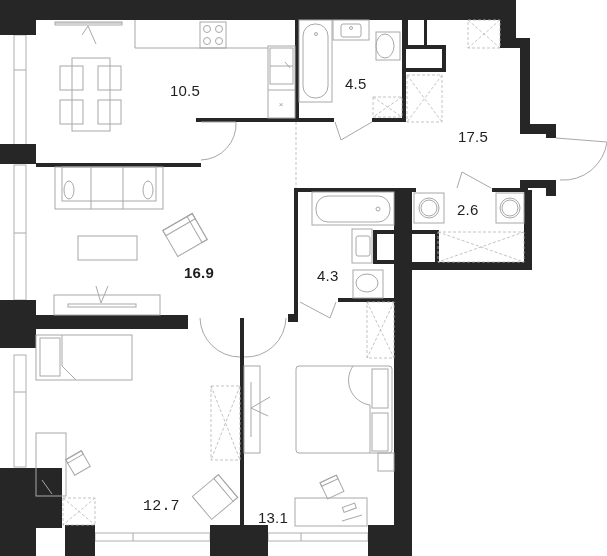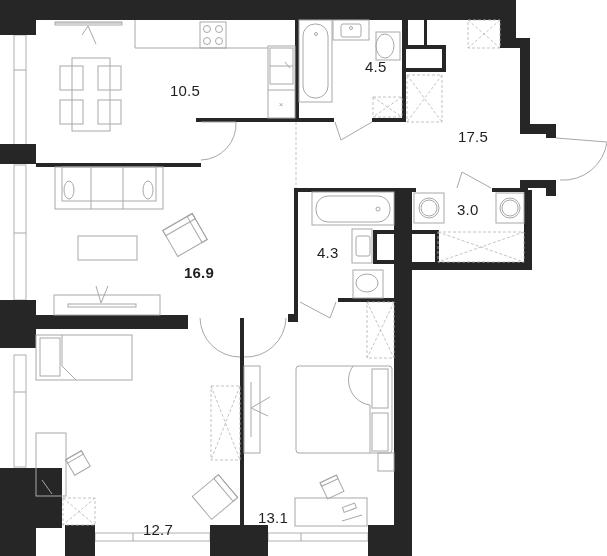--- a/index.html
+++ b/index.html
@@ -229,19 +229,19 @@
     <g transform="translate(332 487) rotate(-25)">
       <rect class="thin" x="-9" y="-9" width="18" height="18"></rect>
       <rect class="thin" x="-9" y="-9" width="18" height="4"></rect>
     </g>
     <line class="thin" x1="342" y1="521" x2="362" y2="515"></line>
     <rect class="thin" x="343" y="505" width="13" height="5" transform="rotate(-20 350 508)"></rect>
   </g>
 </svg>
 
 <div class="area-label" style="left:170px; top:83px;">10.5</div>
-<div class="area-label" style="left:345px; top:59px;margin-left:20px;">4.5</div>
+<div class="area-label" style="left:345px; top:76px;">4.5</div>
 <div class="area-label" style="left:458px; top:129px;">17.5</div>
-<div class="area-label" style="left:457px; top:202px;">3.0</div>
-<div class="area-label" style="left:317px; top:245px;">4.3</div>
+<div class="area-label" style="left:457px; top:202px;">2.6</div>
+<div class="area-label" style="left:317px; top:268px;">4.3</div>
 <div class="area-label" style="left:184px; top:265px;font-weight:bold;">16.9</div>
-<div class="area-label" style="left:143px; top:522px;">12.7</div>
+<div class="area-label" style="left:143px; top:499px;font-family:Liberation Mono, monospace;">12.7</div>
 <div class="area-label" style="left:258px; top:510px;">13.1</div>
 
 </body></html>

